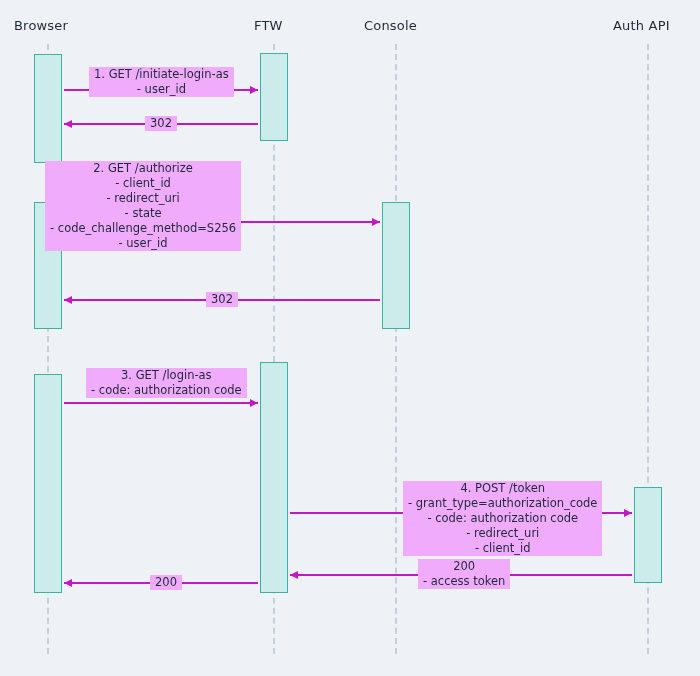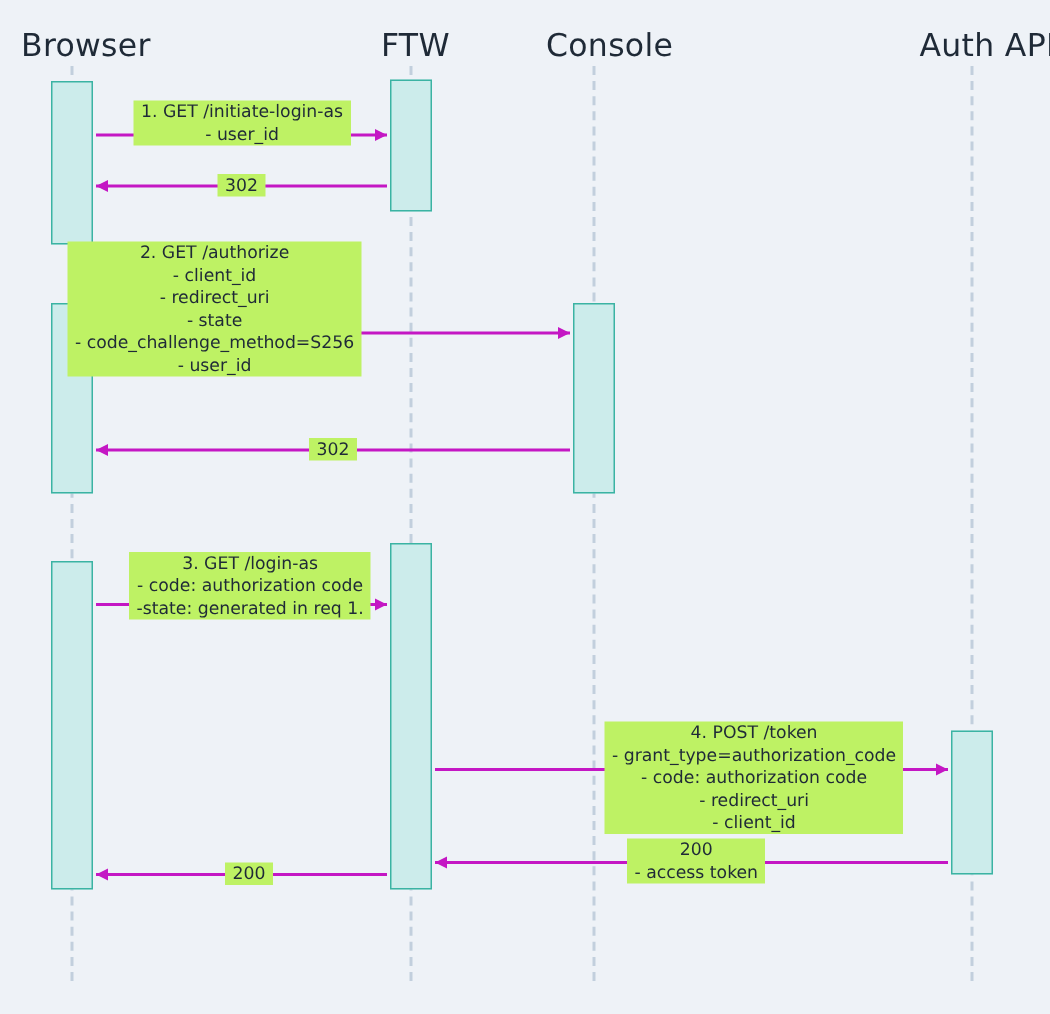--- a/index.html
+++ b/index.html
@@ -10,21 +10,21 @@
   #diagram-root {
     position: relative;
     width: 700px;
     height: 676px;
     background: #eef2f7;
     font-family: "DejaVu Sans", "Liberation Sans", sans-serif;
     overflow: hidden;
   }
   .participant-label {
     position: absolute;
-    font-size: 21px;
+    font-size: 13px;
     color: #1f2a37;
     white-space: nowrap;
     letter-spacing: 0.2px;
   }
   .lifeline {
     position: absolute;
     width: 0;
     border-left: 2px dashed #c2cfdd;
   }
   .activation {
@@ -51,21 +51,21 @@
   .arrow-head.left {
     border-right: 8px solid #c417c4;
   }
   .msg-label {
     position: absolute;
     font-size: 11.5px;
     color: #1f2a37;
     text-align: center;
     line-height: 15px;
     white-space: nowrap;
-    background: #bef264;
+    background: #f0abfc;
     padding: 0 5px;
   }
   .msg-label .ln { display: block; }
 </style>
 </head>
 <body>
 
 <div id="diagram-root">
   <div id="participants-layer">
       <div class="participant-label" style="left: 14px; top: 18px;">Browser</div>
@@ -113,21 +113,20 @@
       <div class="msg-line" style="left: 64px; top: 299px; width: 316px;"></div>
       <div class="arrow-head left" style="top: 295.5px; left: 64px;"></div>
       <div class="msg-label" style="left: 206px; top: 292px;">
         <span class="ln">302</span>
       </div>
       <div class="msg-line" style="left: 64px; top: 402px; width: 194px;"></div>
       <div class="arrow-head right" style="top: 398.5px; left: 250px;"></div>
       <div class="msg-label" style="left: 86px; top: 368px;">
         <span class="ln">3. GET /login-as</span>
         <span class="ln">- code: authorization code</span>
-        <span class="ln">-state: generated in req 1.</span>
       </div>
       <div class="msg-line" style="left: 290px; top: 512px; width: 342px;"></div>
       <div class="arrow-head right" style="top: 508.5px; left: 624px;"></div>
       <div class="msg-label" style="left: 403px; top: 481px;">
         <span class="ln">4. POST /token</span>
         <span class="ln">- grant_type=authorization_code</span>
         <span class="ln">- code: authorization code</span>
         <span class="ln">- redirect_uri</span>
         <span class="ln">- client_id</span>
       </div>

